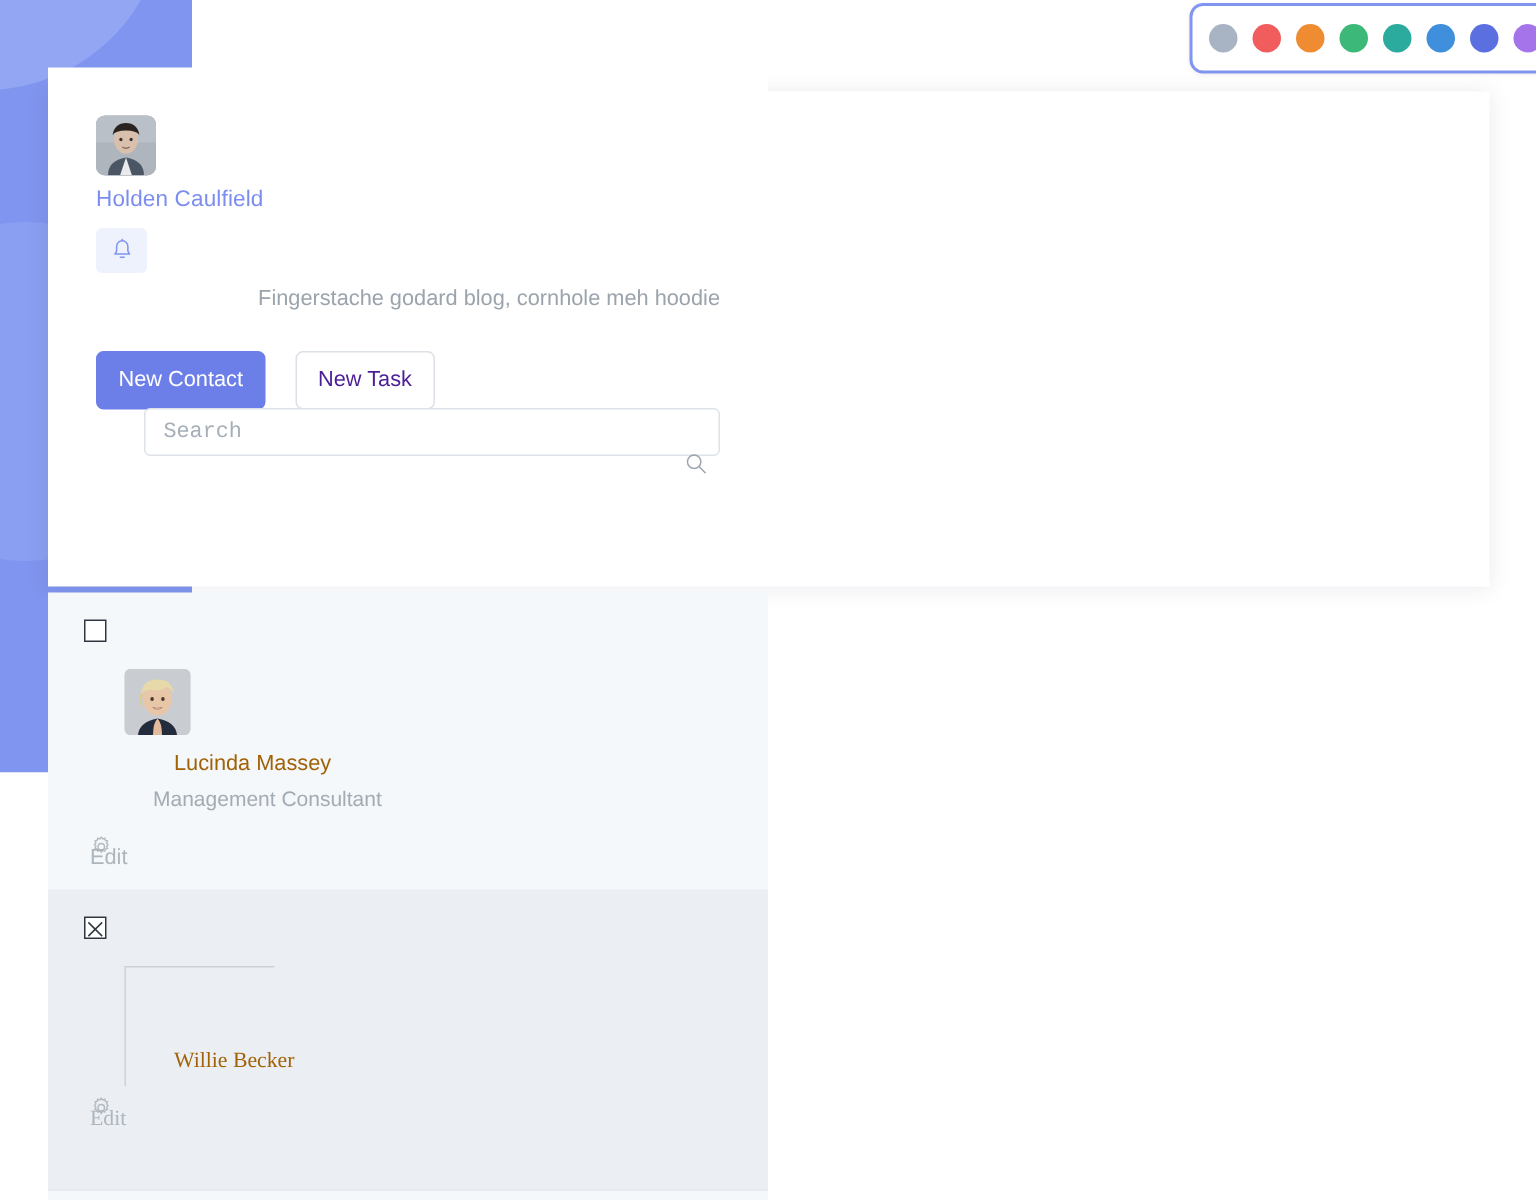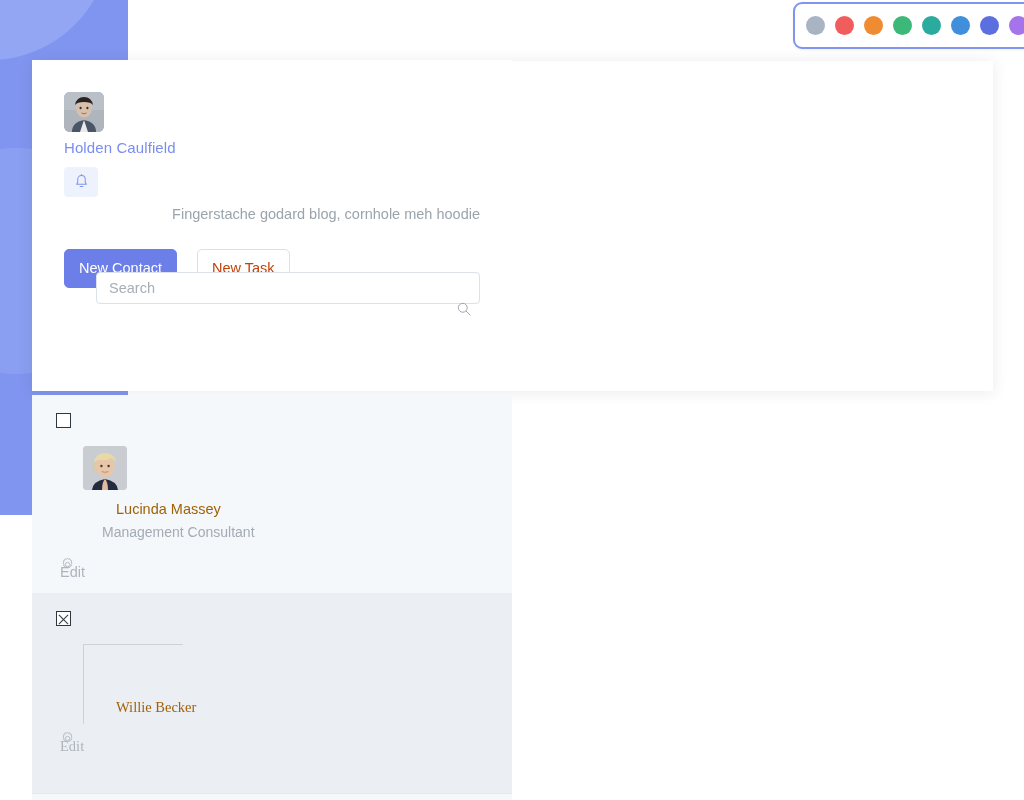--- a/index.html
+++ b/index.html
@@ -87,21 +87,21 @@
     top: 61px;
     width: 961px;
     height: 330px;
     background: #ffffff;
     box-shadow: 0 1px 14px rgba(40,50,80,0.10);
   }
 
   .header-pane {
     position: absolute;
     left: 32px;
-    top: 60px;
+    top: 45px;
     width: 480px;
     height: 330px;
     background: #ffffff;
     padding: 32px;
   }
 
   .avatar-me {
     width: 40px;
     height: 40px;
     border-radius: 6px;
@@ -161,40 +161,40 @@
     padding: 11px 14px;
     white-space: nowrap;
   }
   .btn-primary {
     background: #6c7fe8;
     color: #ffffff;
     border: 1px solid #6c7fe8;
   }
   .btn-secondary {
     background: #ffffff;
-    color: #c2410c;
+    color: #4c1d95;
     border: 1px solid #dbe0e6;
   }
 
   
   .search-wrap {
     position: absolute;
     left: 96px;
     top: 272px;
     width: 384px;
     height: 32px;
   }
   .search-input {
     width: 100%;
     height: 32px;
     border: 1px solid #dde2e8;
     border-radius: 4px;
     background: #ffffff;
     padding: 0 30px 0 12px;
-    font-family: Liberation Sans, sans-serif;
+    font-family: Liberation Mono, monospace;
     font-size: 14.5px;
     color: #33404d;
     outline: none;
   }
   .search-input::placeholder { color: #a6aeb7; }
   .search-icon {
     position: absolute;
     right: 9px;
     bottom: -12px;
     width: 14px;

